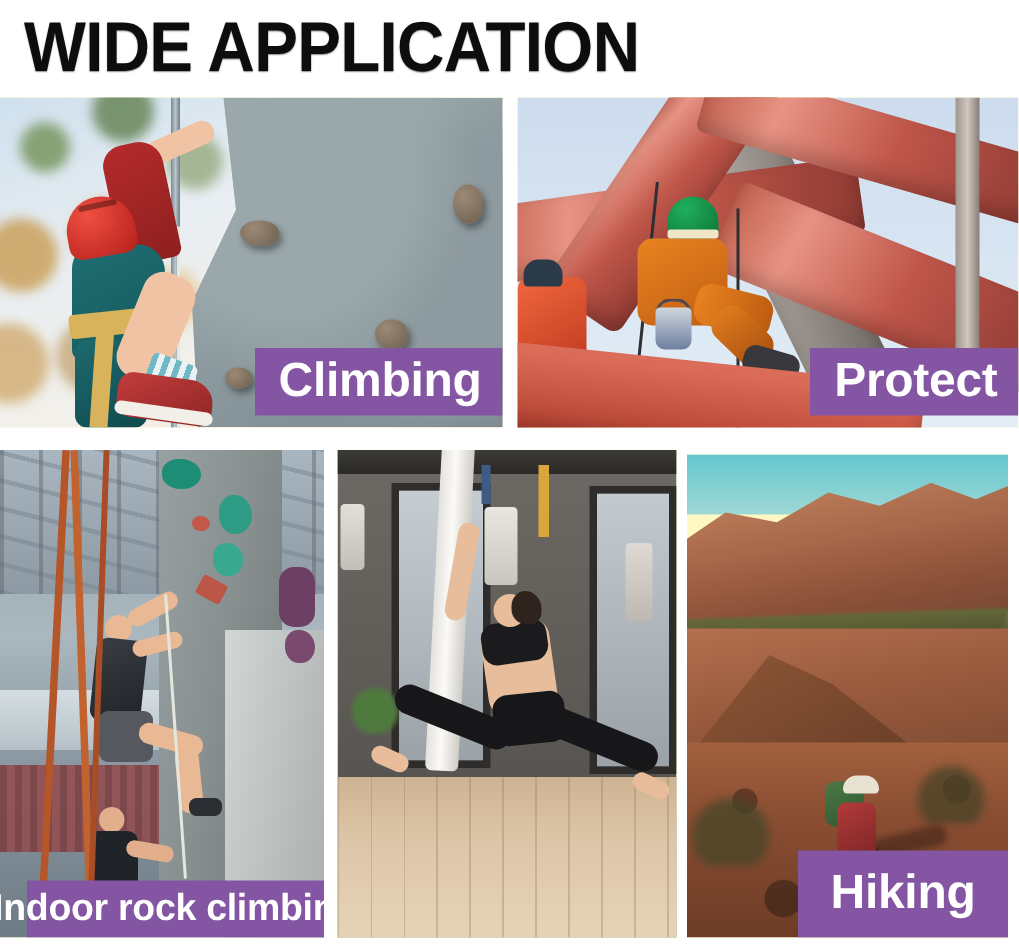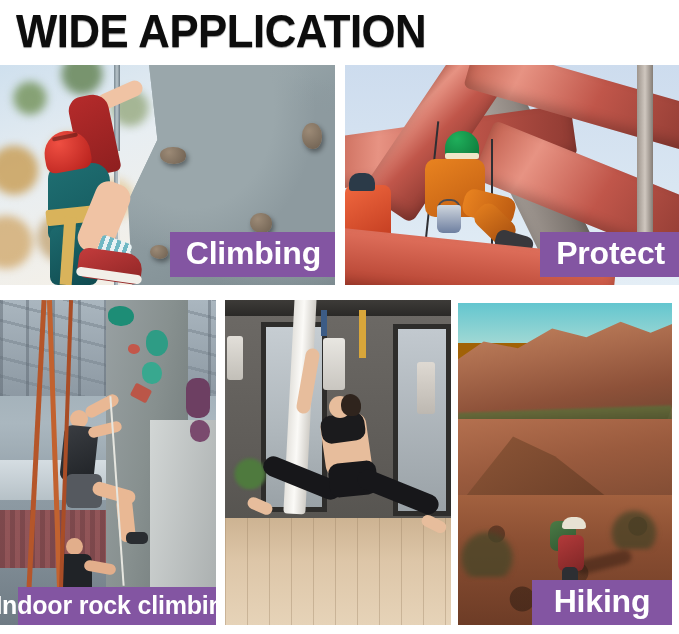--- a/index.html
+++ b/index.html
@@ -32,21 +32,21 @@
     transform: scaleX(0.93);
     transform-origin: left center;
     text-shadow: 0 1px 1px rgba(0,0,0,0.45);
     white-space: nowrap;
   }
 
   
   .card {
     position: absolute;
     overflow: hidden;
-    background: #a16207;
+    background: #fef9c3;
   }
   .photo { position: absolute; inset: 0; overflow: hidden; }
   .ly { position: absolute; }
 
   
   .badge {
     position: absolute;
     background: #8355A2;
     color: #ffffff;
     font-family: "Liberation Sans Narrow", "Liberation Sans", sans-serif;
@@ -337,21 +337,21 @@
   .c5-legs { left: 104px; top: 264px; width: 16px; height: 38px;
     background:#2d2f33; border-radius: 5px; }
   .c5-shadow { left: 118px; top: 252px; width: 56px; height: 14px;
     background: rgba(40,22,14,.45); border-radius: 8px; transform: rotate(-14deg); filter: blur(2px); }
 
   
   #badge-climbing { right: 0; bottom: 8px; height: 45px; font-size: 32px; padding: 0 14px 2px 16px; }
   #badge-protect  { right: 0; bottom: 8px; height: 45px; font-size: 32px; padding: 0 14px 2px 16px; }
   #badge-indoor   { left: 18px; bottom: 0; height: 38px; width: 198px; font-size: 25px; padding-bottom: 2px; }
   #badge-yoga     { right: 0; bottom: 0; height: 38px; width: 140px; font-size: 25px; padding-bottom: 2px; }
-  #badge-hiking   { right: 0; bottom: 0; height: 45px; width: 140px; font-size: 32px; padding-bottom: 3px; }
+  #badge-hiking   { right: 0; bottom: 0; height: 58px; width: 140px; font-size: 32px; padding-bottom: 3px; }
 </style>
 </head>
 <body>
 
 <div class="title-bar">
   <div class="title">WIDE APPLICATION</div>
 </div>
 
 <div class="card" id="card-climbing">
   <div class="photo">

